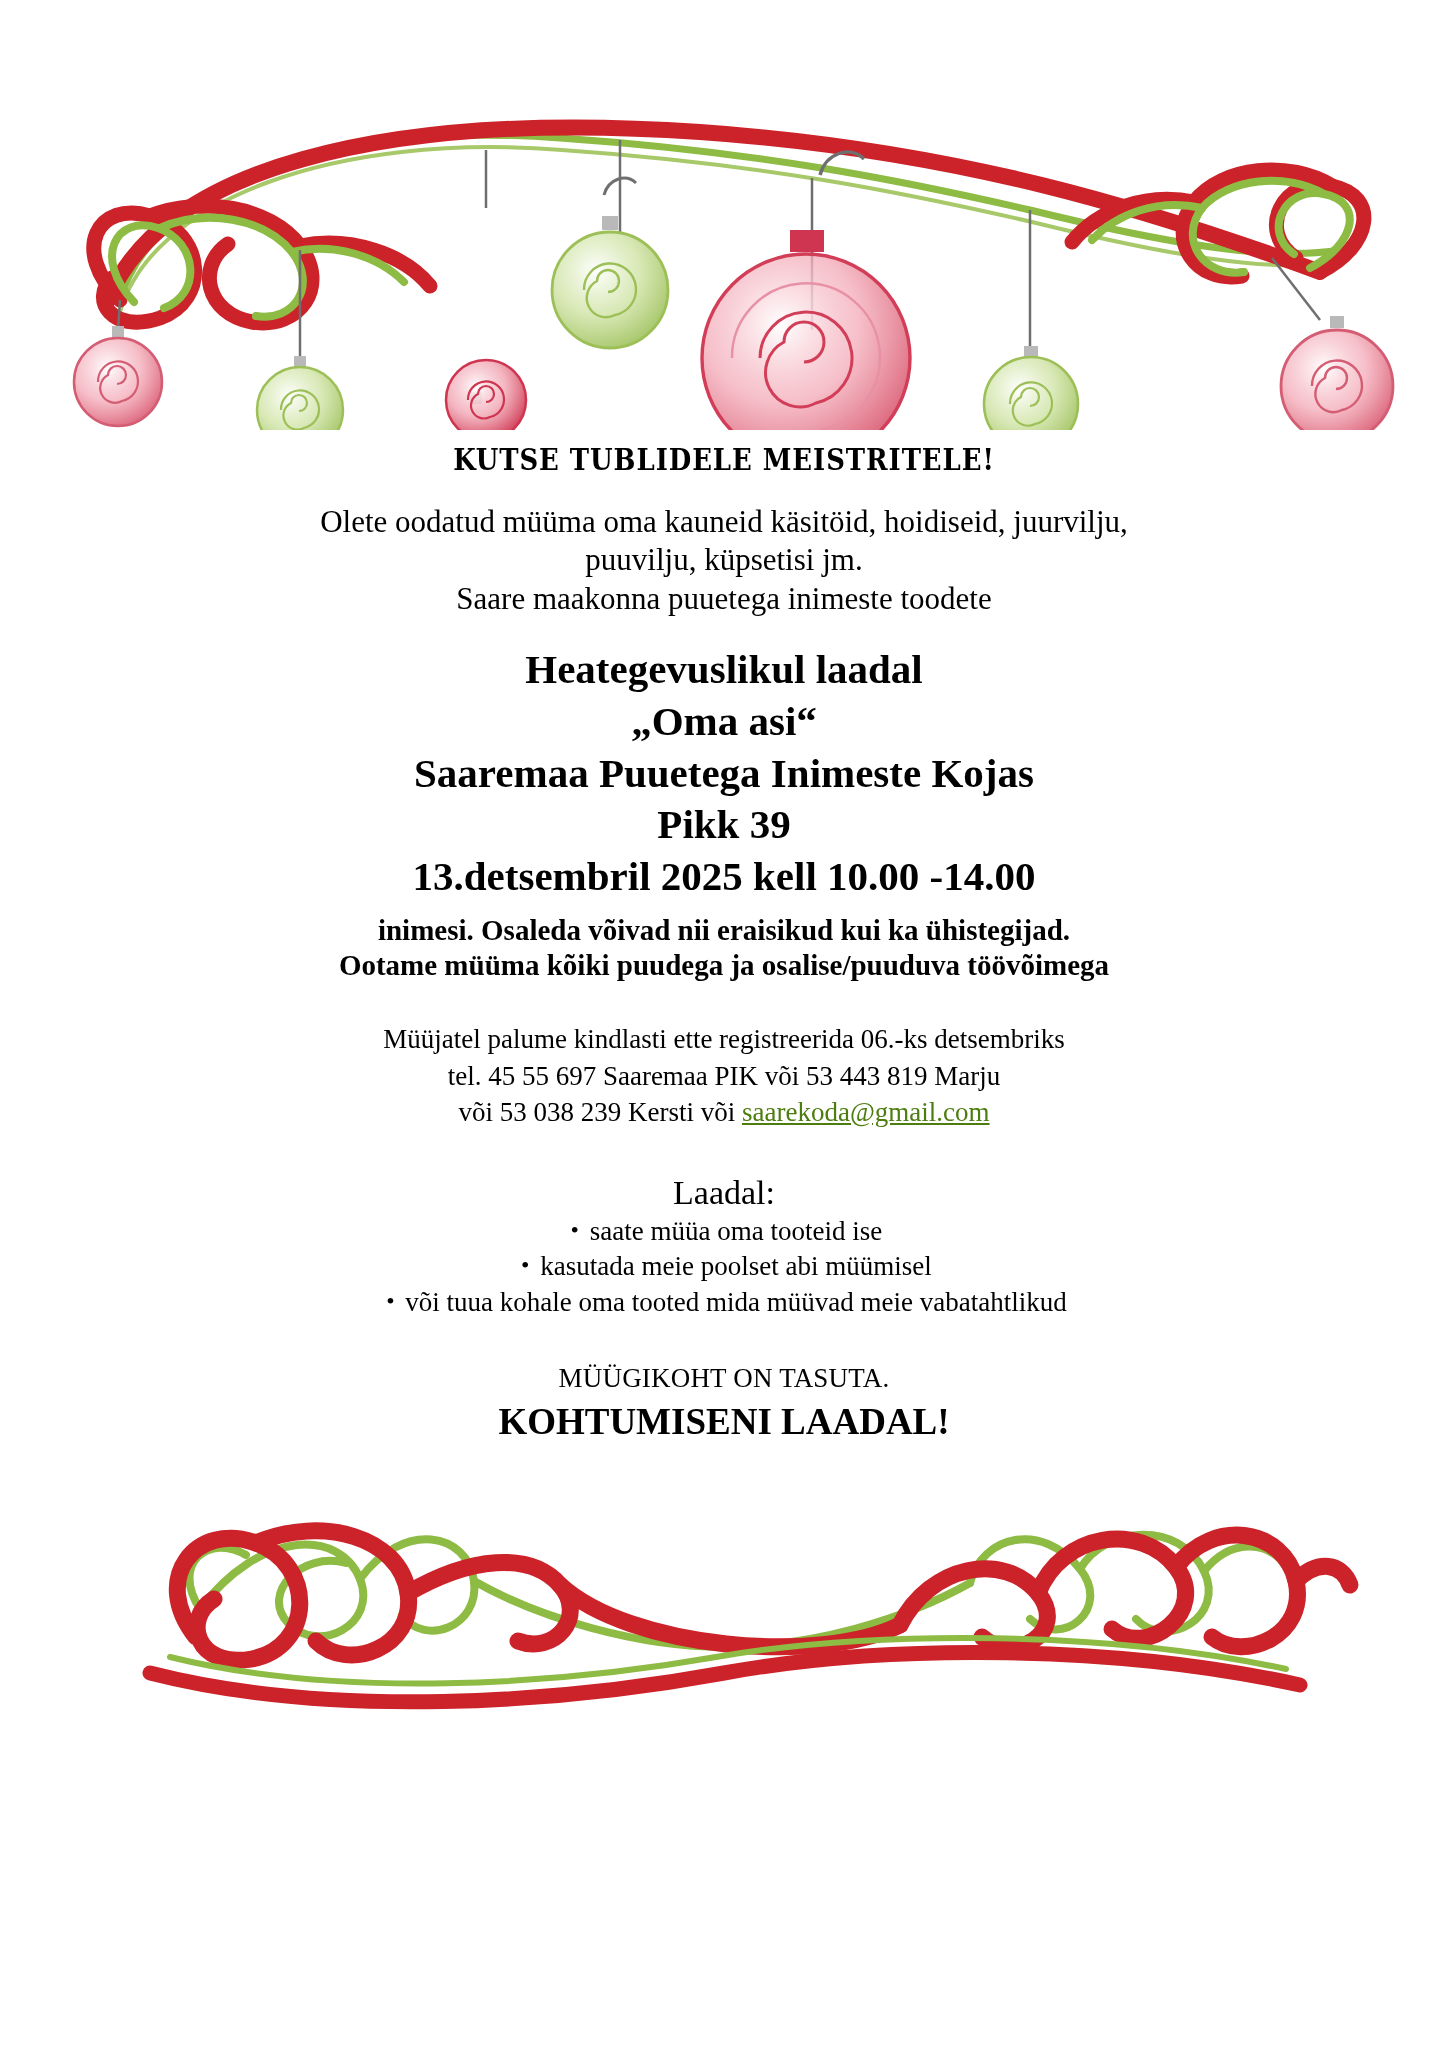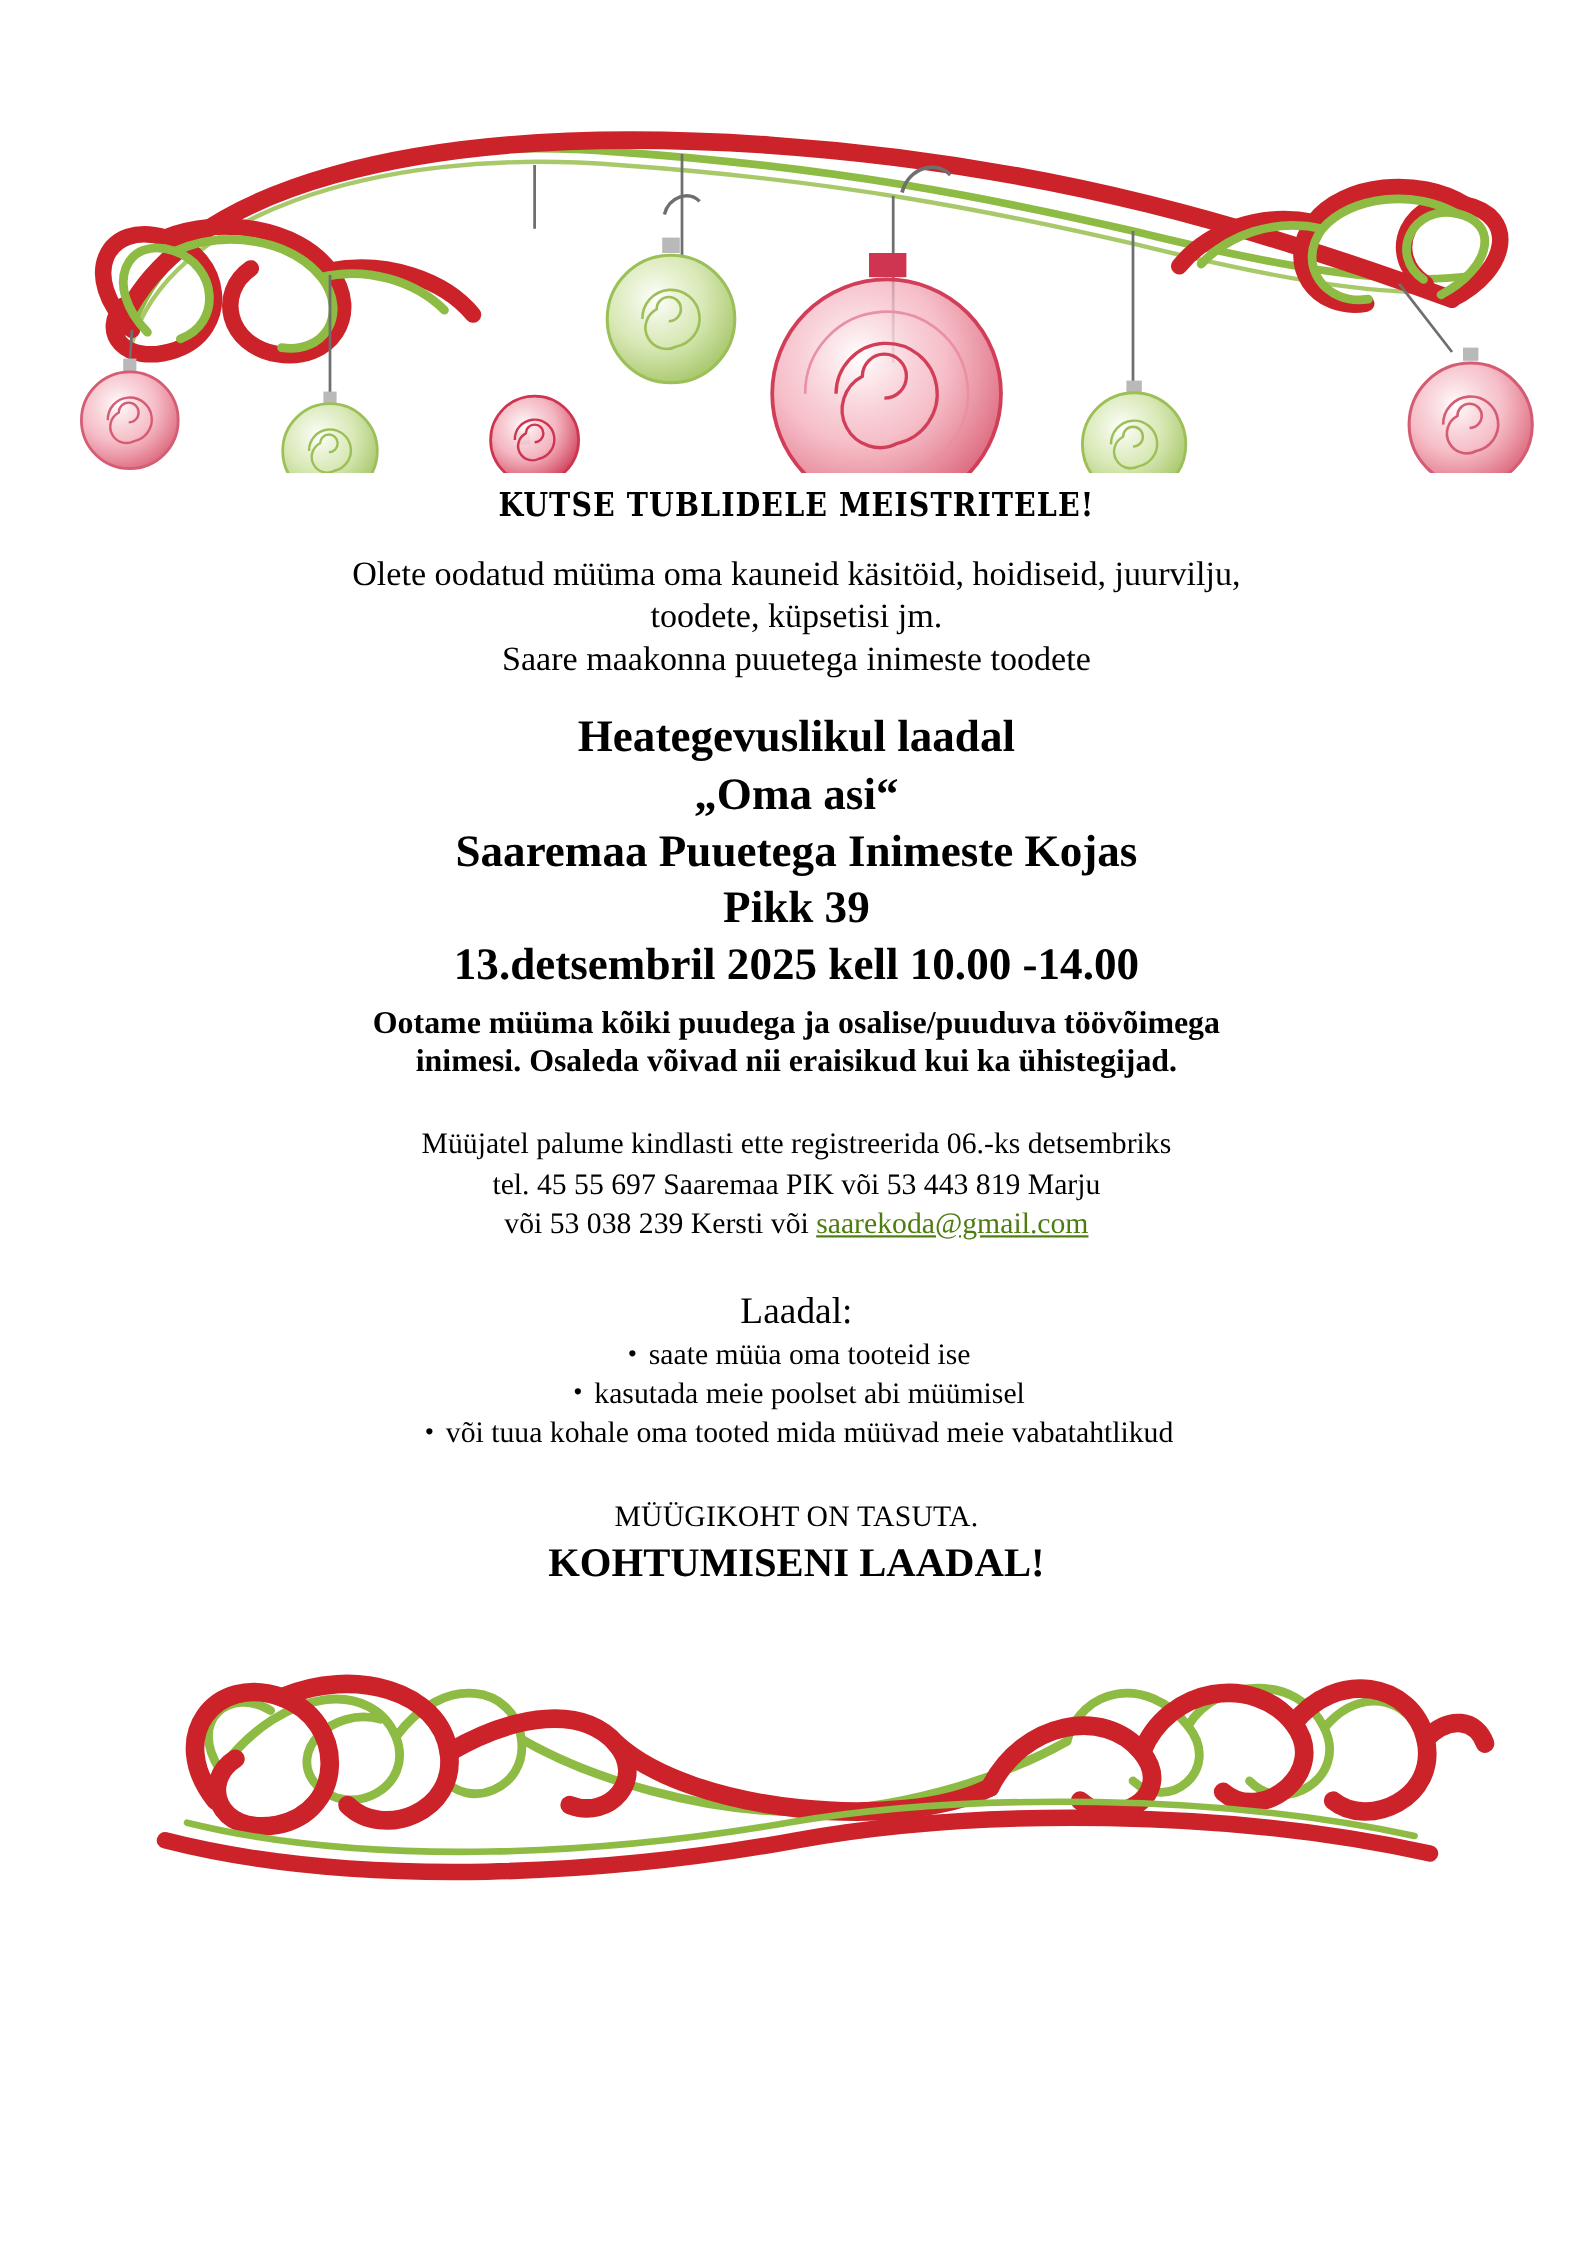--- a/index.html
+++ b/index.html
@@ -241,35 +241,35 @@
       </g>
     </svg>
   </div>
 
   <div class="content">
 
     <div class="kutse-title">KUTSE TUBLIDELE MEISTRITELE!</div>
 
     <div class="intro">
       <span class="line">Olete oodatud müüma oma kauneid käsitöid, hoidiseid, juurvilju,</span>
-      <span class="line">toodete, küpsetisi jm.</span>
+      <span class="line">puuvilju, küpsetisi jm.</span>
       <span class="line">Saare maakonna puuetega inimeste toodete</span>
     </div>
 
     <div class="bigblock">
       <span class="line">Heategevuslikul laadal</span>
       <span class="line">„Oma asi“</span>
       <span class="line">Saaremaa Puuetega Inimeste Kojas</span>
       <span class="line">Pikk 39</span>
       <span class="line">13.detsembril 2025 kell 10.00 -14.00</span>
     </div>
 
     <div class="note">
+      <span class="line">inimesi. Osaleda võivad nii eraisikud kui ka ühistegijad.</span>
       <span class="line">Ootame müüma kõiki puudega ja osalise/puuduva töövõimega</span>
-      <span class="line">inimesi. Osaleda võivad nii eraisikud kui ka ühistegijad.</span>
     </div>
 
     <div class="register">
       <span class="line">Müüjatel palume kindlasti ette registreerida 06.-ks detsembriks</span>
       <span class="line">tel. 45 55 697 Saaremaa PIK või 53 443 819 Marju</span>
       <span class="line">
         <span>või 53 038 239 Kersti või </span><span class="mail">saarekoda@gmail.com</span>
       </span>
     </div>
 

